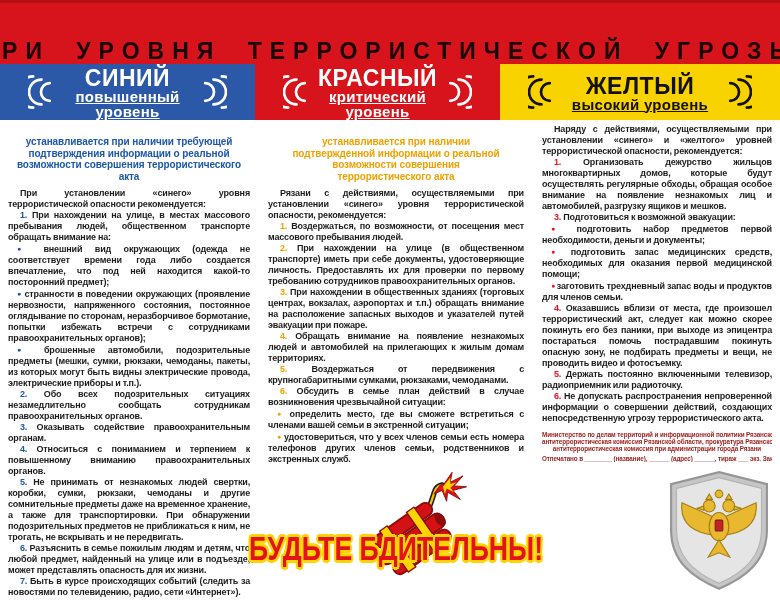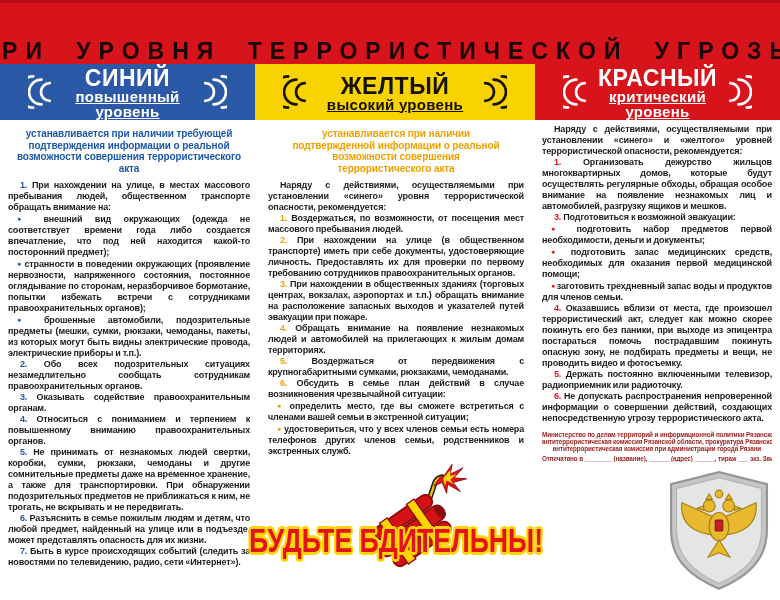--- a/index.html
+++ b/index.html
@@ -31,21 +31,21 @@
   .signal svg{display:block;}
   .signal.right{transform:scaleX(-1);}
   
   .columns{position:absolute;left:0;top:124px;width:780px;display:flex;}
   .col{box-sizing:border-box;}
   .col-blue{width:256px;padding:0 6px 0 8px;--accent:#1d57a8;}
   .col-yellow{width:280px;padding:0 12px;--accent:#f0a100;}
   .col-red{width:244px;padding:0 8px 0 6px;--accent:#e8131c;}
   .col-header{
     font-weight:bold;font-size:10px;line-height:11.5px;text-align:center;
-    color:var(--accent);margin:4px auto 6px auto;letter-spacing:-.1px;
+    color:var(--accent);margin:12px auto 6px auto;letter-spacing:-.1px;
   }
   .col-blue  .col-header{max-width:226px;}
   .col-yellow .col-header{max-width:216px;}
   .col-red   .col-header{max-width:238px;}
   .col-body{font-size:9px;line-height:11px;color:#1c1c1c;font-weight:bold;
     text-align:justify;letter-spacing:-.15px;word-spacing:-.3px;}
   .col-body p{margin:0;text-indent:12px;}
   .col-body p.bullet{text-indent:9px;}
   .col-body .marker{color:var(--accent);font-weight:bold;}
   .col-body p.bullet .marker{font-size:7px;vertical-align:1px;}
@@ -96,20 +96,45 @@
         <svg viewBox="0 0 26 32" width="27" height="34">
             <g fill="none" stroke="currentColor" stroke-width="2.6" stroke-linecap="round">
               <path d="M5 1 A15 15 0 0 0 5 31"></path>
               <path d="M13 4 A12 12 0 0 0 13 28"></path>
               <path d="M21 7.5 A8.5 8.5 0 0 0 21 24.5"></path>
             </g>
           </svg>
       </span>
     </div>
 
+    <div class="band band-red">
+      <span class="signal left">
+        <svg viewBox="0 0 26 32" width="27" height="34">
+            <g fill="none" stroke="currentColor" stroke-width="2.6" stroke-linecap="round">
+              <path d="M5 1 A15 15 0 0 0 5 31"></path>
+              <path d="M13 4 A12 12 0 0 0 13 28"></path>
+              <path d="M21 7.5 A8.5 8.5 0 0 0 21 24.5"></path>
+            </g>
+          </svg>
+      </span>
+      <div class="band-text">
+        <div class="band-name">КРАСНЫЙ</div>
+        <div class="band-sub">критический уровень</div>
+      </div>
+      <span class="signal right">
+        <svg viewBox="0 0 26 32" width="27" height="34">
+            <g fill="none" stroke="currentColor" stroke-width="2.6" stroke-linecap="round">
+              <path d="M5 1 A15 15 0 0 0 5 31"></path>
+              <path d="M13 4 A12 12 0 0 0 13 28"></path>
+              <path d="M21 7.5 A8.5 8.5 0 0 0 21 24.5"></path>
+            </g>
+          </svg>
+      </span>
+    </div>
+
     <div class="band band-yellow">
       <span class="signal left">
         <svg viewBox="0 0 26 32" width="27" height="34">
             <g fill="none" stroke="currentColor" stroke-width="2.6" stroke-linecap="round">
               <path d="M5 1 A15 15 0 0 0 5 31"></path>
               <path d="M13 4 A12 12 0 0 0 13 28"></path>
               <path d="M21 7.5 A8.5 8.5 0 0 0 21 24.5"></path>
             </g>
           </svg>
       </span>
@@ -120,69 +145,45 @@
       <span class="signal right">
         <svg viewBox="0 0 26 32" width="27" height="34">
             <g fill="none" stroke="currentColor" stroke-width="2.6" stroke-linecap="round">
               <path d="M5 1 A15 15 0 0 0 5 31"></path>
               <path d="M13 4 A12 12 0 0 0 13 28"></path>
               <path d="M21 7.5 A8.5 8.5 0 0 0 21 24.5"></path>
             </g>
           </svg>
       </span>
     </div>
-
-    <div class="band band-red">
-      <span class="signal left">
-        <svg viewBox="0 0 26 32" width="27" height="34">
-            <g fill="none" stroke="currentColor" stroke-width="2.6" stroke-linecap="round">
-              <path d="M5 1 A15 15 0 0 0 5 31"></path>
-              <path d="M13 4 A12 12 0 0 0 13 28"></path>
-              <path d="M21 7.5 A8.5 8.5 0 0 0 21 24.5"></path>
-            </g>
-          </svg>
-      </span>
-      <div class="band-text">
-        <div class="band-name">КРАСНЫЙ</div>
-        <div class="band-sub">критический уровень</div>
-      </div>
-      <span class="signal right">
-        <svg viewBox="0 0 26 32" width="27" height="34">
-            <g fill="none" stroke="currentColor" stroke-width="2.6" stroke-linecap="round">
-              <path d="M5 1 A15 15 0 0 0 5 31"></path>
-              <path d="M13 4 A12 12 0 0 0 13 28"></path>
-              <path d="M21 7.5 A8.5 8.5 0 0 0 21 24.5"></path>
-            </g>
-          </svg>
-      </span>
-    </div>
   </div>
 
   <div class="columns">
 
     <div class="col col-blue" style="--accent: #1d57a8;">
       <div class="col-header">устанавливается при наличии требующей подтверждения информации о реальной возможности совершения террористического акта</div>
       <div class="col-body">
+          <p>При установлении «синего» уровня террористической опасности рекомендуется:</p>
           <p><span class="marker">1.&nbsp;</span>При нахождении на улице, в местах массового пребывания людей, общественном транспорте обращать внимание на:</p>
           <p class="bullet"><span class="marker">●&nbsp;</span>внешний вид окружающих (одежда не соответствует времени года либо создается впечатление, что под ней находится какой-то посторонний предмет);</p>
           <p class="bullet"><span class="marker">●&nbsp;</span>странности в поведении окружающих (проявление нервозности, напряженного состояния, постоянное оглядывание по сторонам, неразборчивое бормотание, попытки избежать встречи с сотрудниками правоохранительных органов);</p>
           <p class="bullet"><span class="marker">●&nbsp;</span>брошенные автомобили, подозрительные предметы (мешки, сумки, рюкзаки, чемоданы, пакеты, из которых могут быть видны электрические провода, электрические приборы и т.п.).</p>
           <p><span class="marker">2.&nbsp;</span>Обо всех подозрительных ситуациях незамедлительно сообщать сотрудникам правоохранительных органов.</p>
           <p><span class="marker">3.&nbsp;</span>Оказывать содействие правоохранительным органам.</p>
           <p><span class="marker">4.&nbsp;</span>Относиться с пониманием и терпением к повышенному вниманию правоохранительных органов.</p>
           <p><span class="marker">5.&nbsp;</span>Не принимать от незнакомых людей свертки, коробки, сумки, рюкзаки, чемоданы и другие сомнительные предметы даже на временное хранение, а также для транспортировки. При обнаружении подозрительных предметов не приближаться к ним, не трогать, не вскрывать и не передвигать.</p>
           <p><span class="marker">6.&nbsp;</span>Разъяснить в семье пожилым людям и детям, что любой предмет, найденный на улице или в подъезде, может представлять опасность для их жизни.</p>
           <p><span class="marker">7.&nbsp;</span>Быть в курсе происходящих событий (следить за новостями по телевидению, радио, сети «Интернет»).</p>
         </div>
     </div>
 
     <div class="col col-yellow" style="--accent: #f0a100;">
       <div class="col-header">устанавливается при наличии подтвержденной информации о реальной возможности совершения террористического акта</div>
       <div class="col-body">
-          <p>Наряду с действиями, осуществляемыми при установлении «синего» уровня террористической опасности, рекомендуется:</p>
+          <p>Рязани с действиями, осуществляемыми при установлении «синего» уровня террористической опасности, рекомендуется:</p>
           <p><span class="marker">1.&nbsp;</span>Воздержаться, по возможности, от посещения мест массового пребывания людей.</p>
           <p><span class="marker">2.&nbsp;</span>При нахождении на улице (в общественном транспорте) иметь при себе документы, удостоверяющие личность. Предоставлять их для проверки по первому требованию сотрудников правоохранительных органов.</p>
           <p><span class="marker">3.&nbsp;</span>При нахождении в общественных зданиях (торговых центрах, вокзалах, аэропортах и т.п.) обращать внимание на расположение запасных выходов и указателей путей эвакуации при пожаре.</p>
           <p><span class="marker">4.&nbsp;</span>Обращать внимание на появление незнакомых людей и автомобилей на прилегающих к жилым домам территориях.</p>
           <p><span class="marker">5.&nbsp;</span>Воздержаться от передвижения с крупногабаритными сумками, рюкзаками, чемоданами.</p>
           <p><span class="marker">6.&nbsp;</span>Обсудить в семье план действий в случае возникновения чрезвычайной ситуации:</p>
           <p class="bullet"><span class="marker">●&nbsp;</span>определить место, где вы сможете встретиться с членами вашей семьи в экстренной ситуации;</p>
           <p class="bullet"><span class="marker">●&nbsp;</span>удостовериться, что у всех членов семьи есть номера телефонов других членов семьи, родственников и экстренных служб.</p>
         </div>
 

